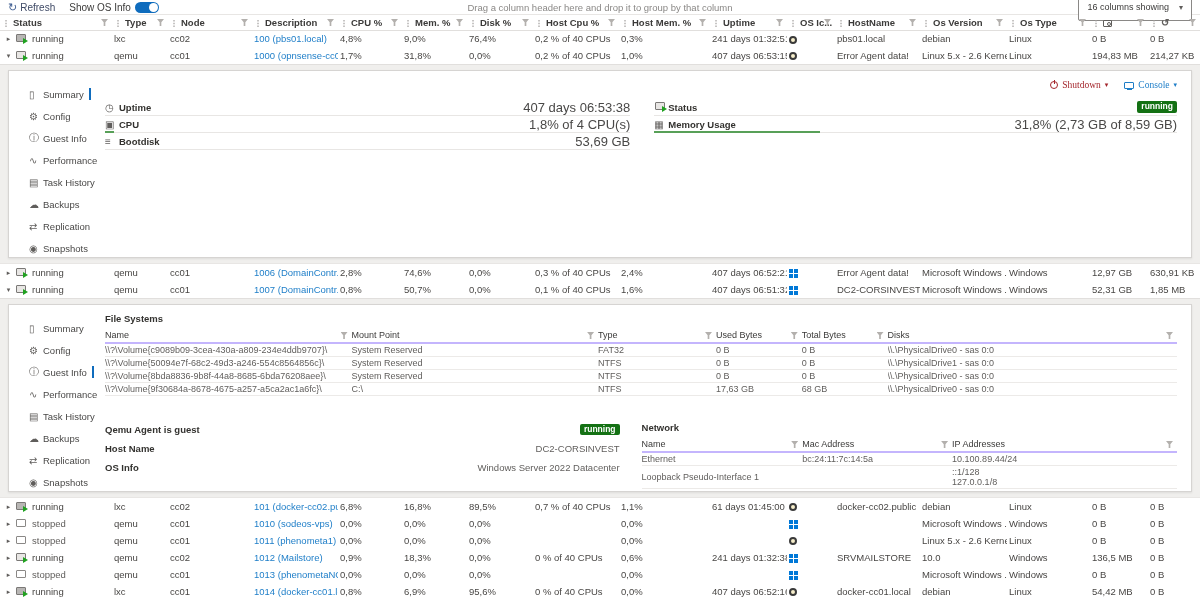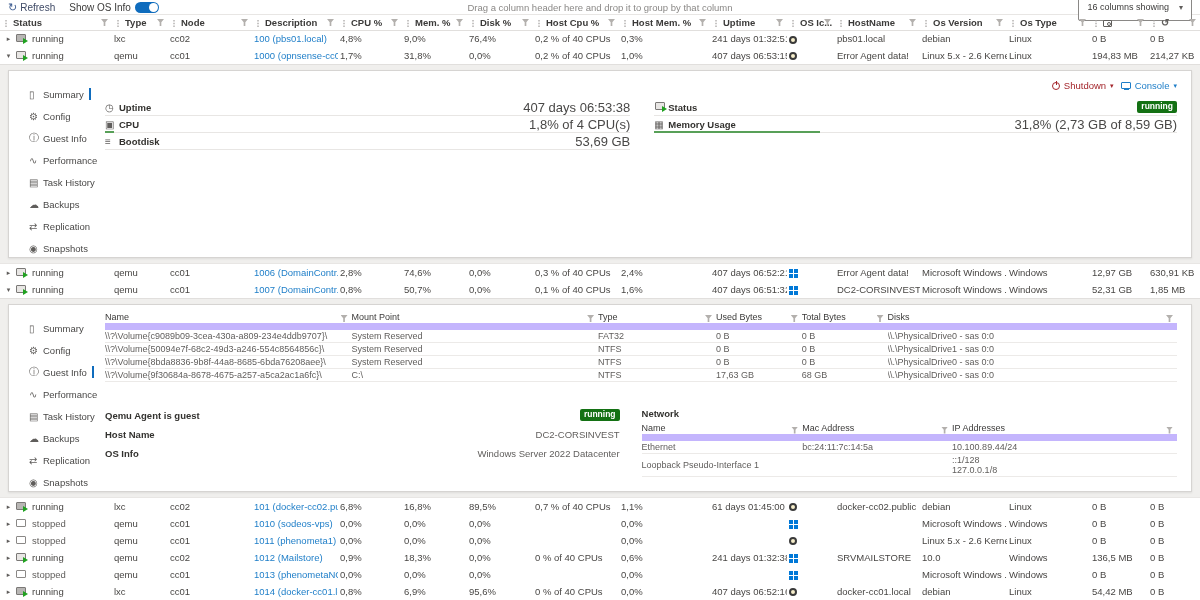--- a/index.html
+++ b/index.html
@@ -39,41 +39,41 @@
   .os-windows:before { content:""; position:absolute; left:4px; top:0; width:1px; height:9px; background:#fff; }
   .os-windows:after { content:""; position:absolute; top:4px; left:0; height:1px; width:9px; background:#fff; }
 
   .panel { background:#fff; border:1px solid #d6d4d2; box-shadow:0 1px 2px rgba(0,0,0,.08);
     margin:5px 8px; display:flex; height:188px; }
   .ptabs { flex:0 0 96px; padding:12px 0 0 20px; }
   .tab { display:flex; align-items:center; height:22px; color:#494847; cursor:pointer; font-size:9.5px; }
   .tab .t-ic { width:14px; color:#605e5c; font-size:10px; }
   .tab .caret { width:2px; height:12px; background:#0f6cbd; margin-left:5px; }
   .pcontent { flex:1; position:relative; padding:28px 14px 0 0; }
-  .actions { position:absolute; top:9px; right:14px; display:flex; gap:7px; align-items:center; }
+  .actions { position:absolute; top:9px; right:14px; display:flex; gap:16px; align-items:center;font-family:Liberation Serif, serif; }
   .act { display:flex; align-items:center; gap:4px; cursor:pointer; font-size:9.5px; }
   .act.shutdown { color:#a4262c; } .act.console { color:#1e7ec8; }
   .act .chev { font-size:7px; }
   .pw-ic { width:8px; height:8px; border:1px solid currentColor; border-radius:50%; position:relative; }
   .pw-ic:before { content:""; position:absolute; left:3px; top:-2px; width:1px; height:4px; background:currentColor; }
   .mon-ic { width:10px; height:7px; border:1px solid currentColor; border-radius:1px; position:relative; }
   .mon-ic:after { content:""; position:absolute; left:2px; bottom:-2px; width:5px; height:1px; background:currentColor; }
   .cols { display:flex; }
   .col-l { flex:0 0 49%; } .col-r { flex:1; margin-left:24px; }
   .info-row { display:flex; align-items:center; height:17px; border-bottom:1px solid #e8e6e4; position:relative; }
   .info-row .i-ic { width:14px; color:#605e5c; font-size:10px; }
   .info-row b { font-size:9.5px; color:#33322f; }
   .info-row .val { margin-left:auto; color:#494847; font-size:13px; }
   .info-row .bar { position:absolute; left:0; bottom:-1px; height:2px; background:#58a058; }
   .badge { margin-left:auto; background:#147114; color:#fff; font-size:8.5px; font-weight:bold;
     padding:1px 4px; border-radius:2px; line-height:1.1; }
 
   .sub-title { font-weight:bold; font-size:9.5px; color:#33322f; margin:2px 0 4px; }
   table.sub { border-collapse:collapse; table-layout:fixed; width:100%; font-size:9px; }
-  .sub th { text-align:left; font-weight:normal; color:#3b3a39; height:15px; border-bottom:7px solid #c4b5fd; position:relative; padding-right:14px; white-space:nowrap; overflow:hidden;}
+  .sub th { text-align:left; font-weight:normal; color:#3b3a39; height:15px; border-bottom:2px solid #c4b5fd; position:relative; padding-right:14px; white-space:nowrap; overflow:hidden;}
   .sub td { height:13px; color:#605e5c; border-bottom:1px solid #eceae8; white-space:pre-line; overflow:hidden; padding:1px 2px 1px 0; vertical-align:middle;}
   .guest-bottom { display:flex; margin-top:24px; }
   .gb-l { flex:0 0 48%; } .gb-r { flex:1; margin-left:22px; }
   .agent-row { display:flex; align-items:center; height:19px; }
   .agent-row b { font-size:9.5px; color:#33322f; }
   .agent-row .val { margin-left:auto; color:#605e5c; font-size:9.5px; }
   .cam-ic { display:inline-block; width:9px; height:7px; border:1px solid #605e5c; border-radius:1px; position:relative; vertical-align:middle;}
   .cam-ic:after { content:""; position:absolute; left:2.5px; top:1.5px; width:2px; height:2px; border:1px solid #605e5c; border-radius:50%; }
   .sync-glyph { color:#605e5c; font-size:10px; }
 </style>
@@ -391,20 +391,21 @@
       <div class="tab">
         <span class="t-ic">⇄</span>
         <span>Replication</span>
       </div>
       <div class="tab">
         <span class="t-ic">◉</span>
         <span>Snapshots</span>
       </div>
     </div>
   <div class="pcontent" style="padding-top:6px;">
+    <div class="sub-title">File Systems</div>
     <div id="fs-table">
         <table class="sub">
           <colgroup>
             <col style="width: 23%;">
             <col style="width: 23%;">
             <col style="width: 11%;">
             <col style="width: 8%;">
             <col style="width: 8%;">
             <col style="width: 27%;">
           </colgroup>

